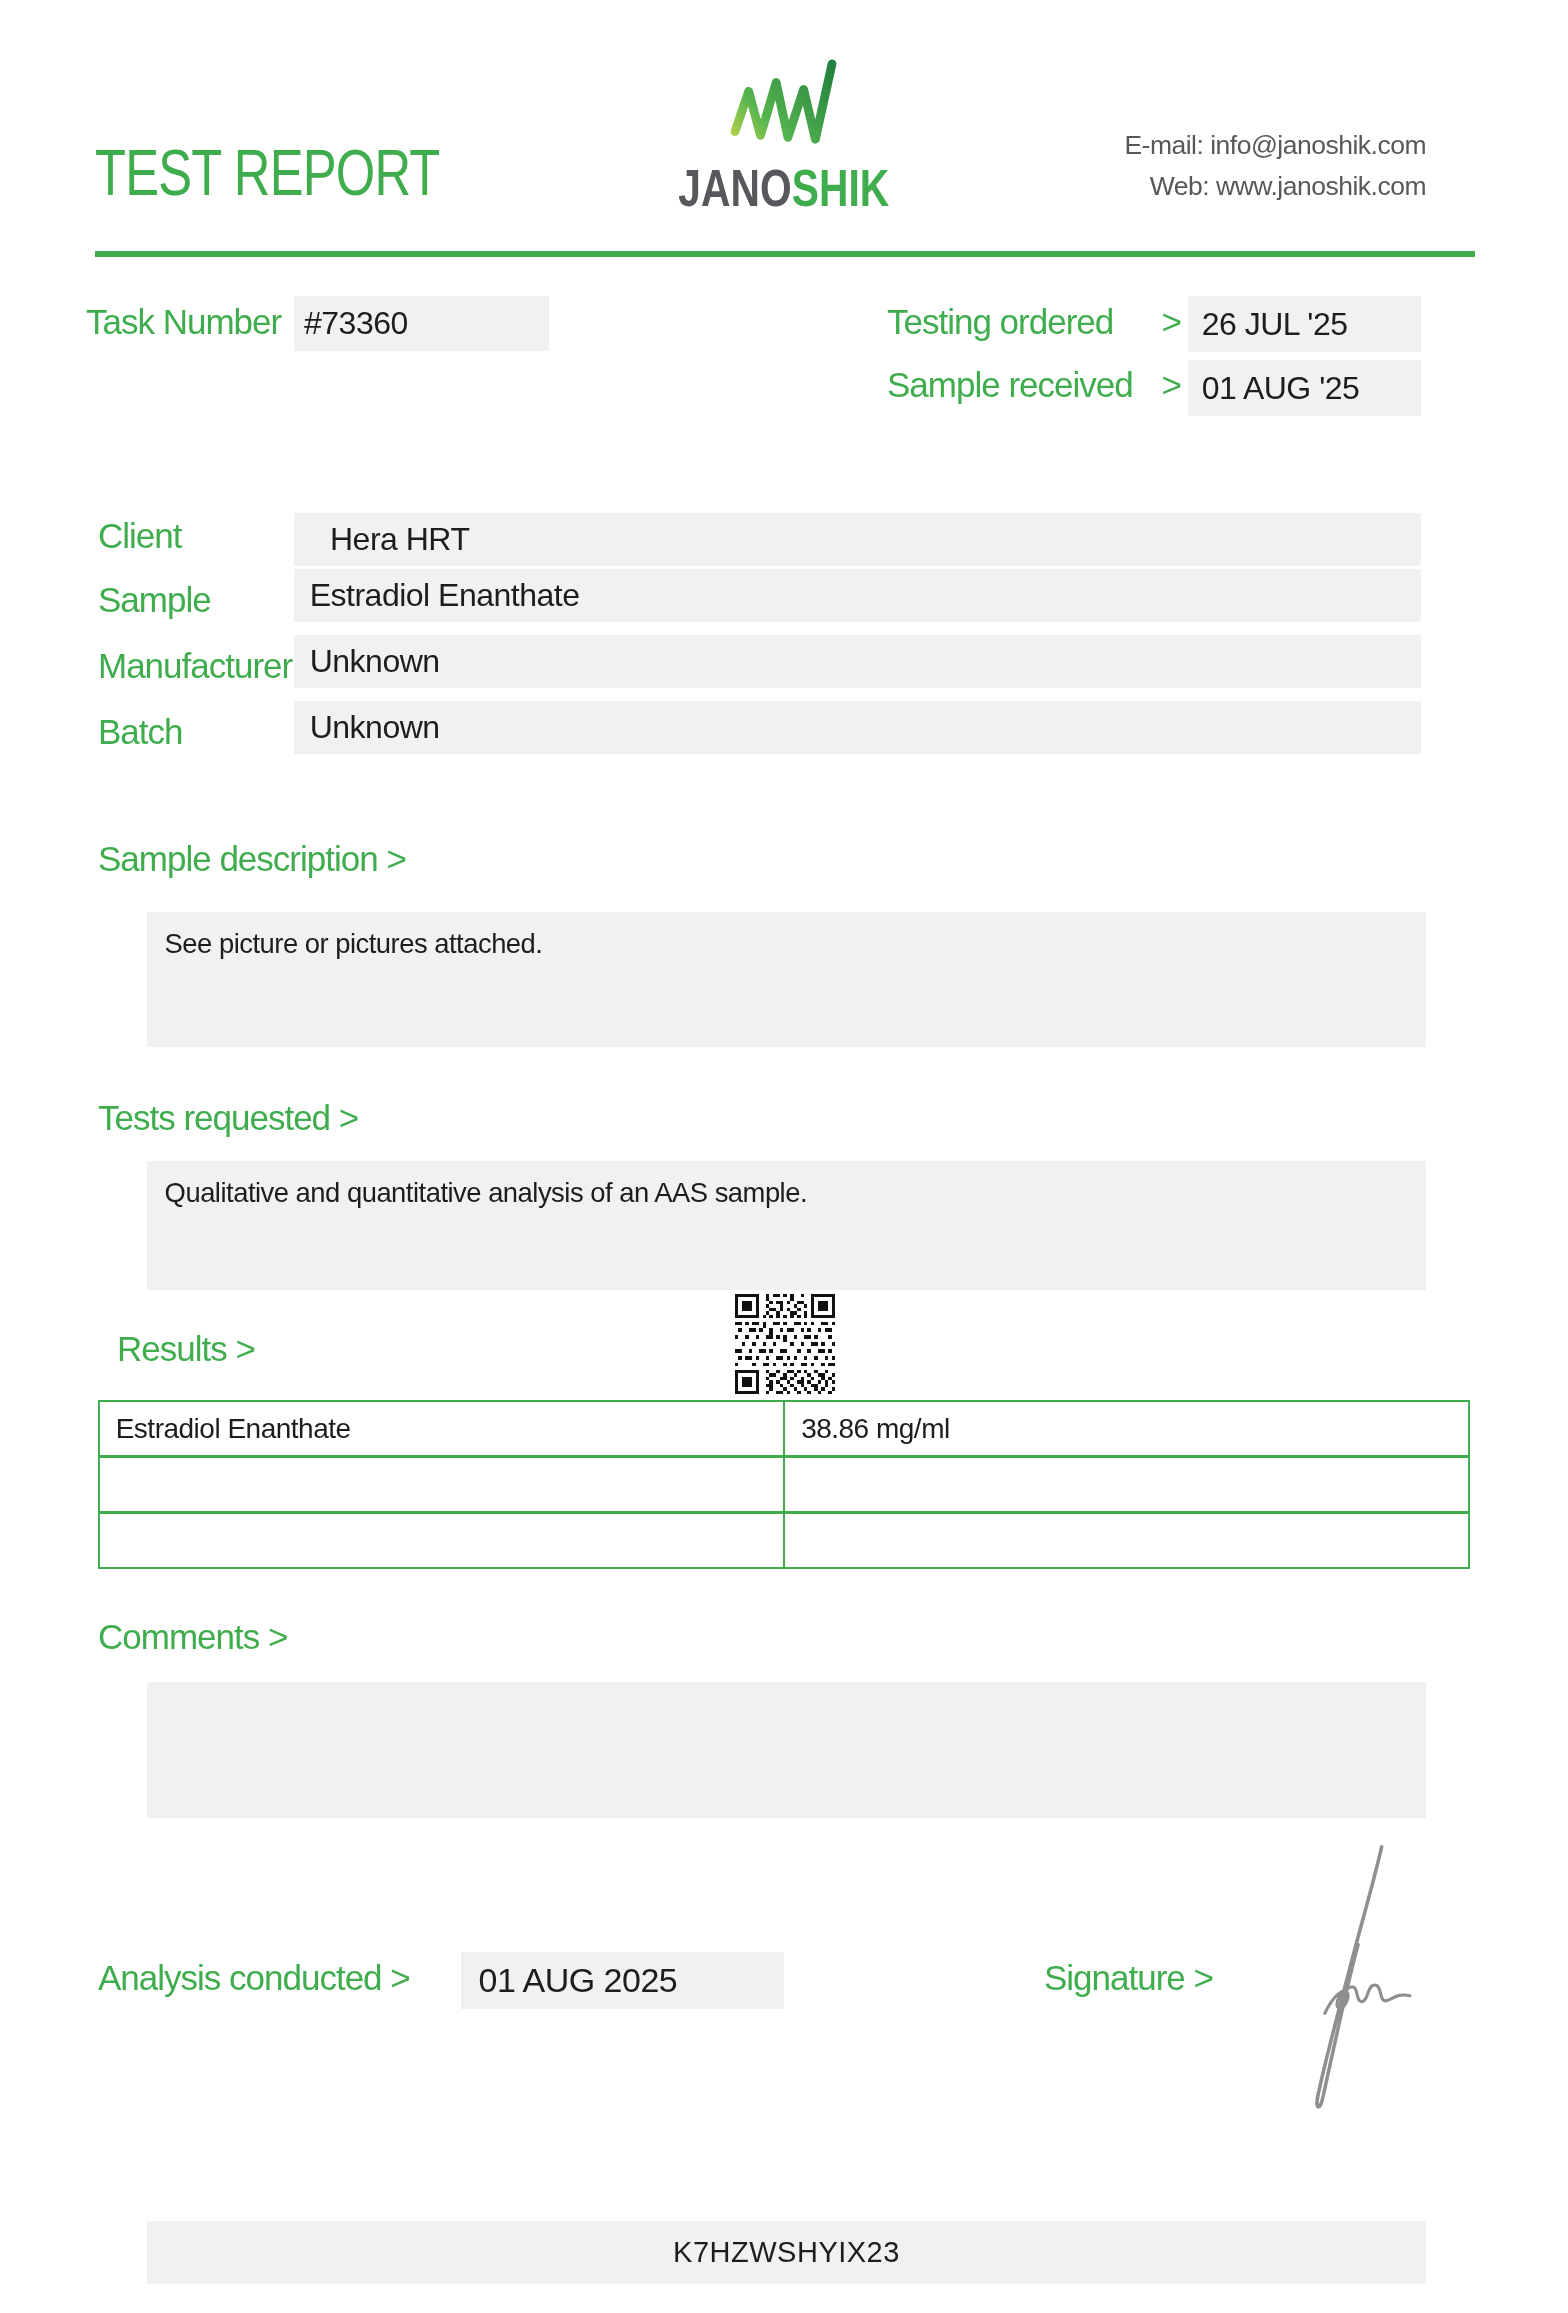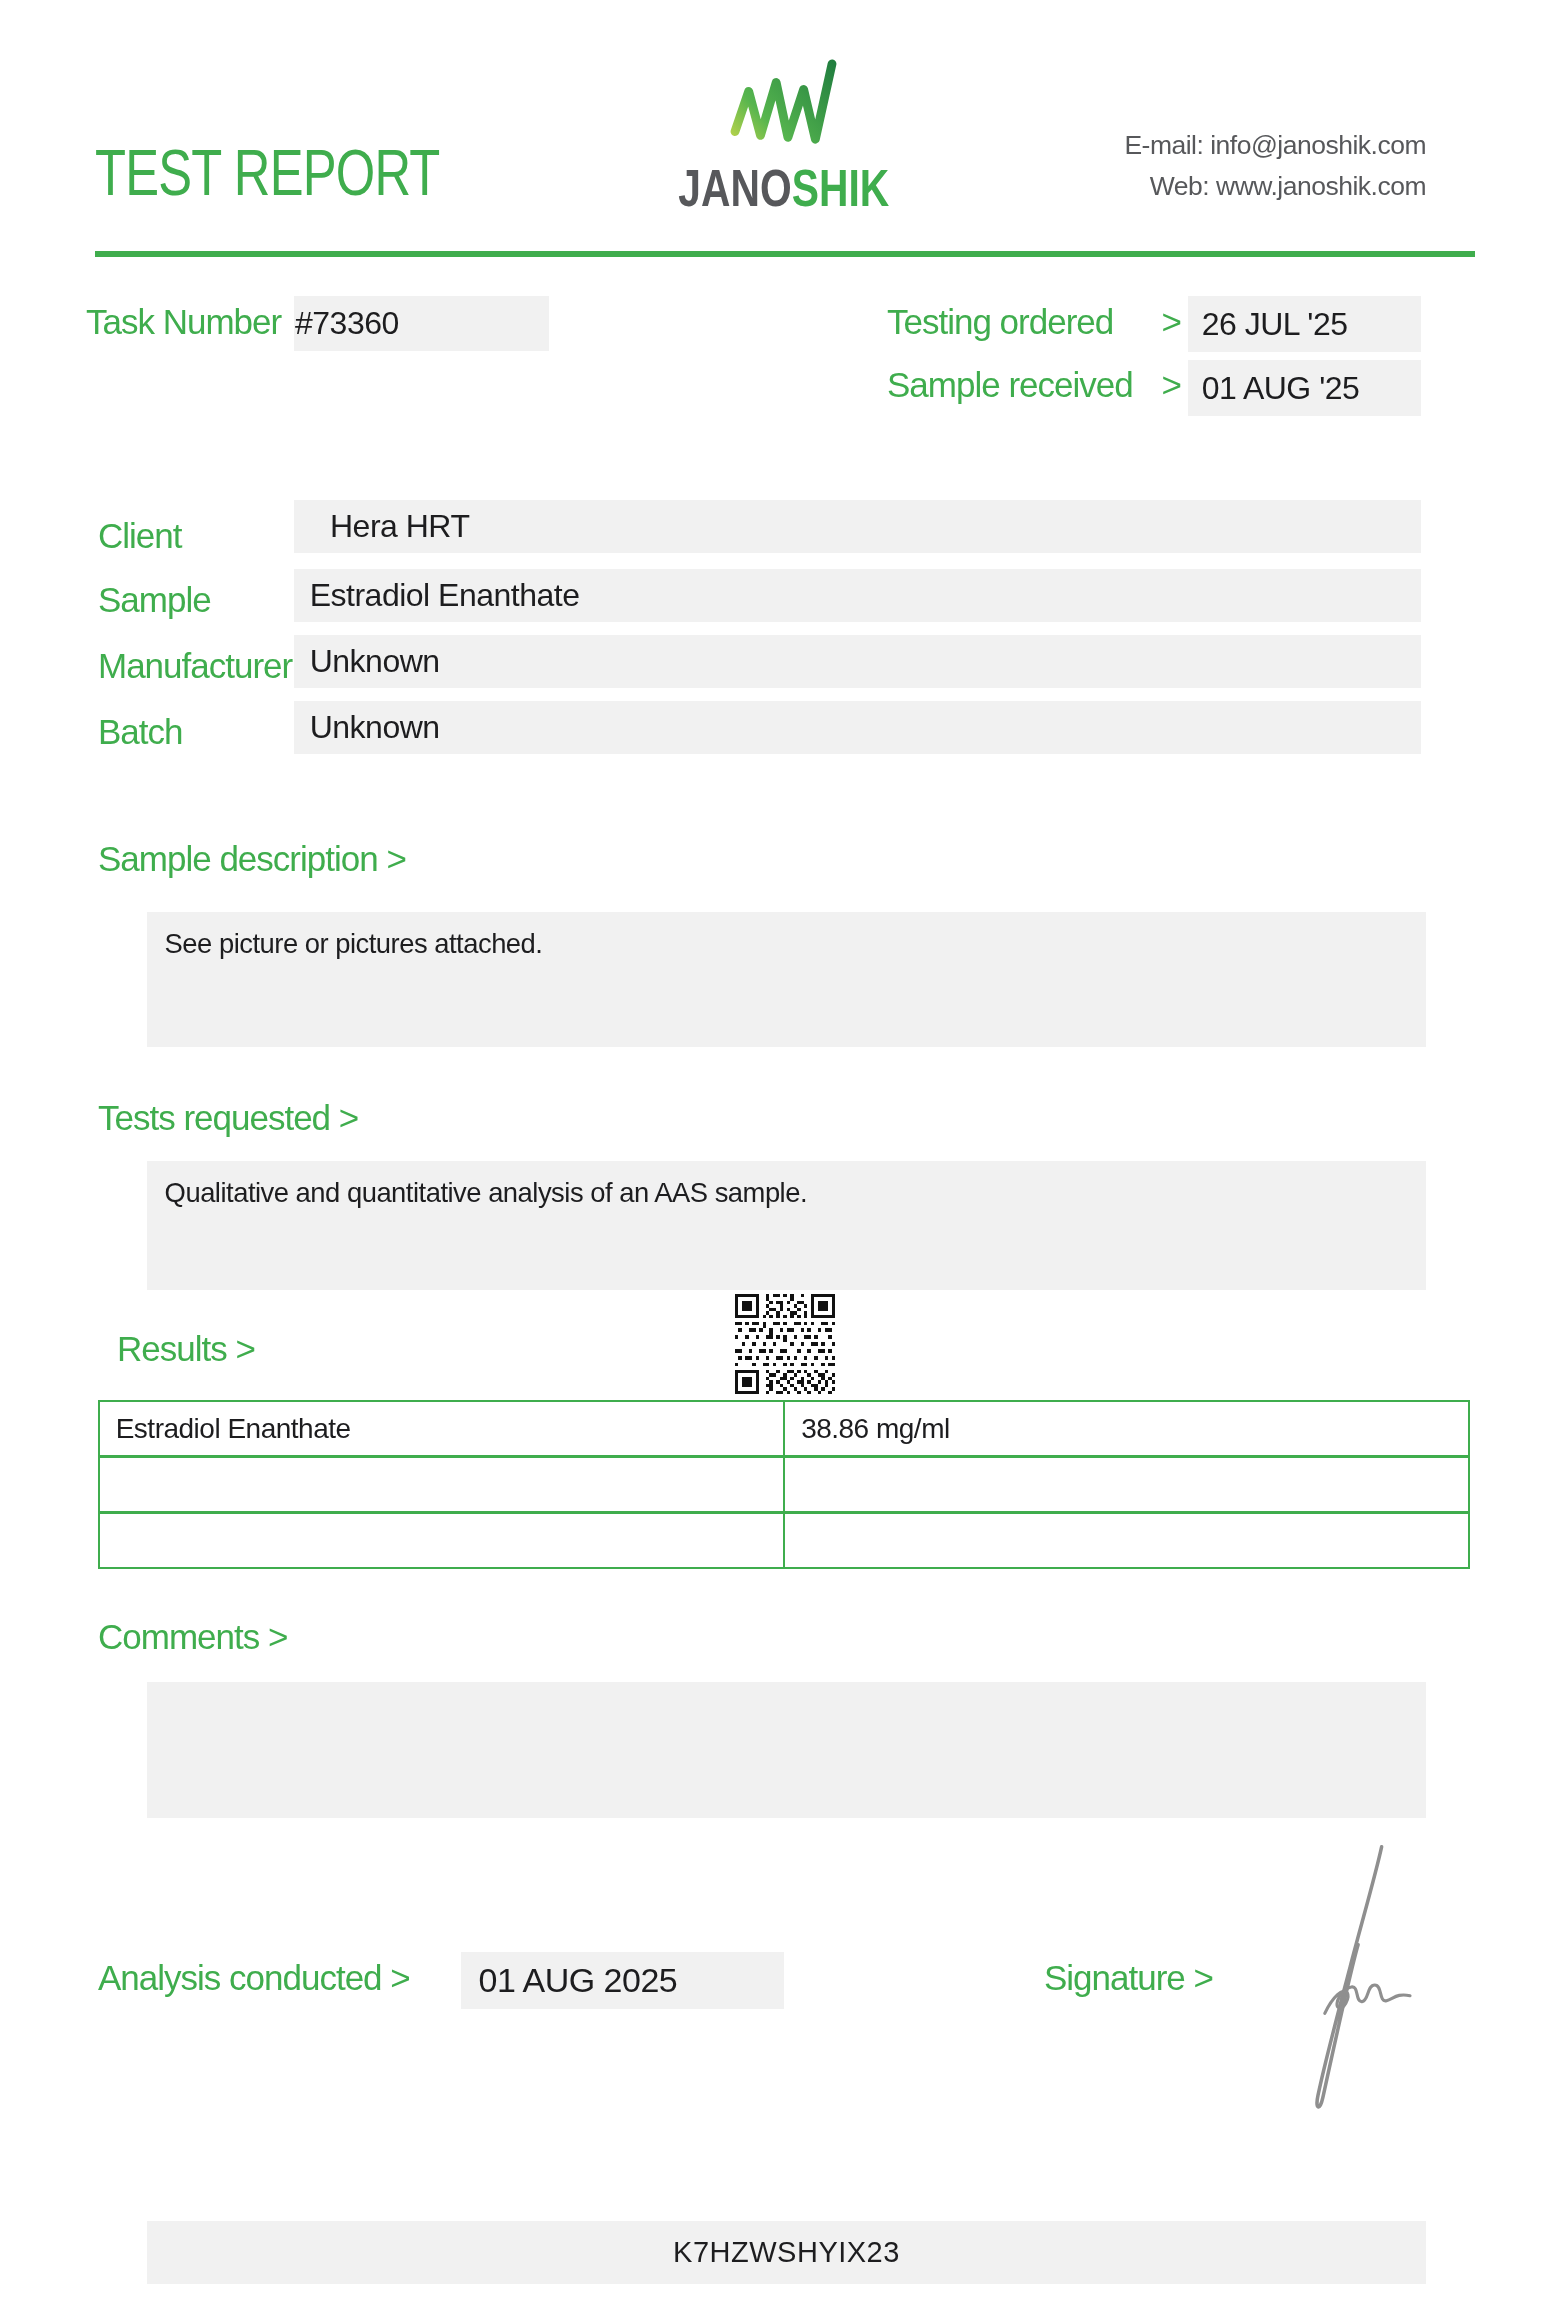--- a/index.html
+++ b/index.html
@@ -26,32 +26,32 @@
            color:var(--dkgray);letter-spacing:-0.5px;}
   .rule{position:absolute;left:95px;top:251px;width:1380px;height:5.9px;background:var(--green);}
 
   
   .glabel{position:absolute;color:var(--green);font-size:35px;letter-spacing:-1px;white-space:nowrap;}
   .val{color:var(--ink);font-size:32px;font-weight:500;letter-spacing:-0.5px;white-space:nowrap;}
   .gbox{position:absolute;background:var(--boxgray);}
 
   
   .task-label{left:86px;top:302px;}
-  .task-box{left:294px;top:296px;width:255px;height:55px;line-height:55px;padding-left:1px;}
+  .task-box{left:294px;top:296px;width:255px;height:55px;line-height:55px;padding-left:10px;}
   .date-row{position:absolute;width:294px;display:flex;justify-content:space-between;color:var(--green);
             font-size:35px;letter-spacing:-1px;}
   .row-ordered{left:887px;top:302px;}
   .row-received{left:887px;top:365px;}
   .date-box{width:233px;height:56px;line-height:56px;padding-left:13.7px;}
   .box-ordered{left:1188px;top:296px;}
   .box-received{left:1188px;top:360px;}
 
   
   .info-box{left:294px;width:1127px;height:53px;line-height:53px;padding-left:15.7px;}
-  .ib-0{top:500px;padding-left:36px;} .ib-1{top:569px;} .ib-2{top:635px;} .ib-3{top:701px;}
+  .ib-0{top:513px;padding-left:36px;} .ib-1{top:569px;} .ib-2{top:635px;} .ib-3{top:701px;}
   .il-0{left:98px;top:516px;} .il-1{left:98px;top:580px;} .il-2{left:98px;top:646px;} .il-3{left:98px;top:712px;}
 
   
   .lbl-desc{left:98px;top:839px;}
   .desc-box{left:147px;top:912px;width:1279px;height:135px;padding:15.7px 17.6px;}
   .lbl-tests{left:98px;top:1098px;}
   .tests-box{left:147px;top:1161px;width:1279px;height:129px;padding:15.7px 17.6px;}
   .box-text{font-size:27.4px;letter-spacing:-0.5px;color:var(--ink);}
   .lbl-results{left:80px;top:1329px;margin-left:37px;}
   .lbl-comments{left:98px;top:1617px;}

